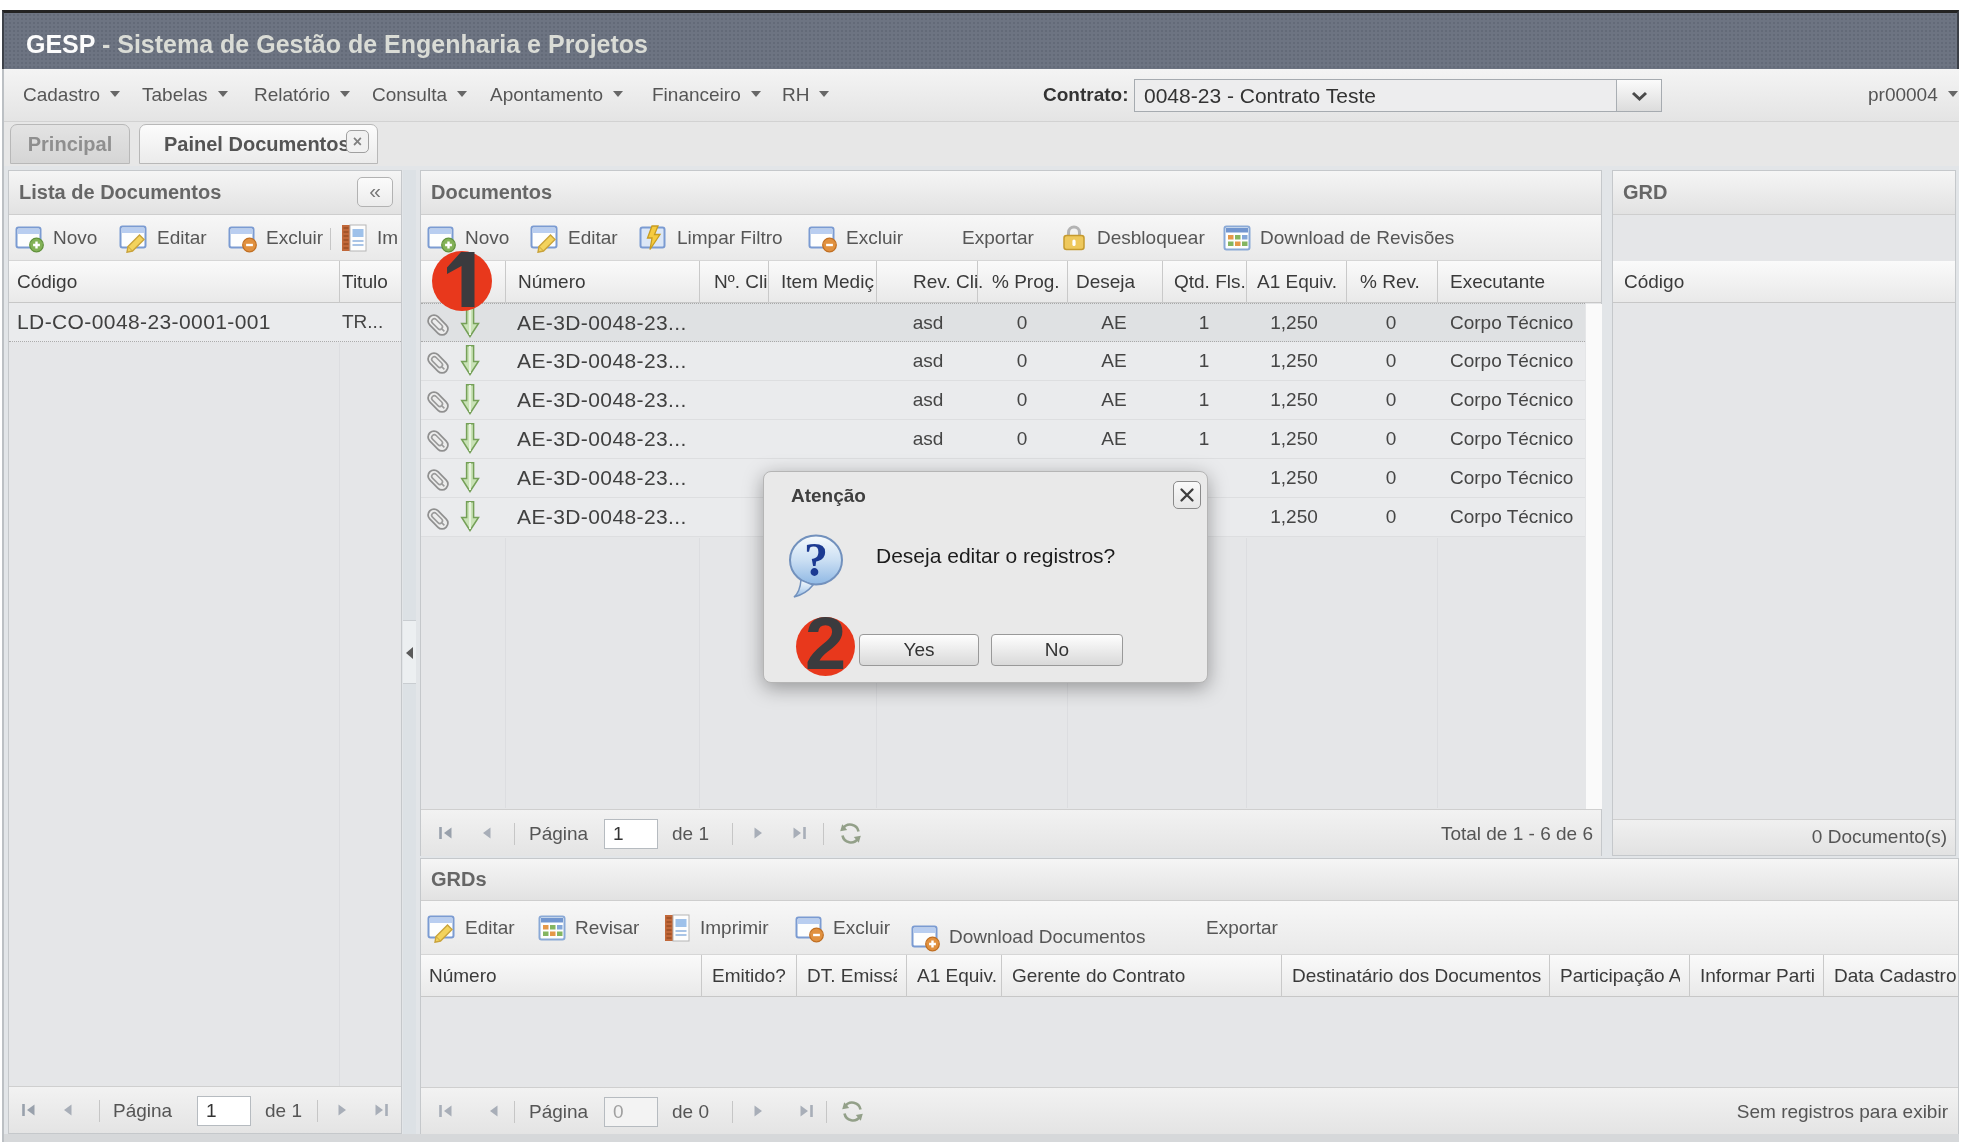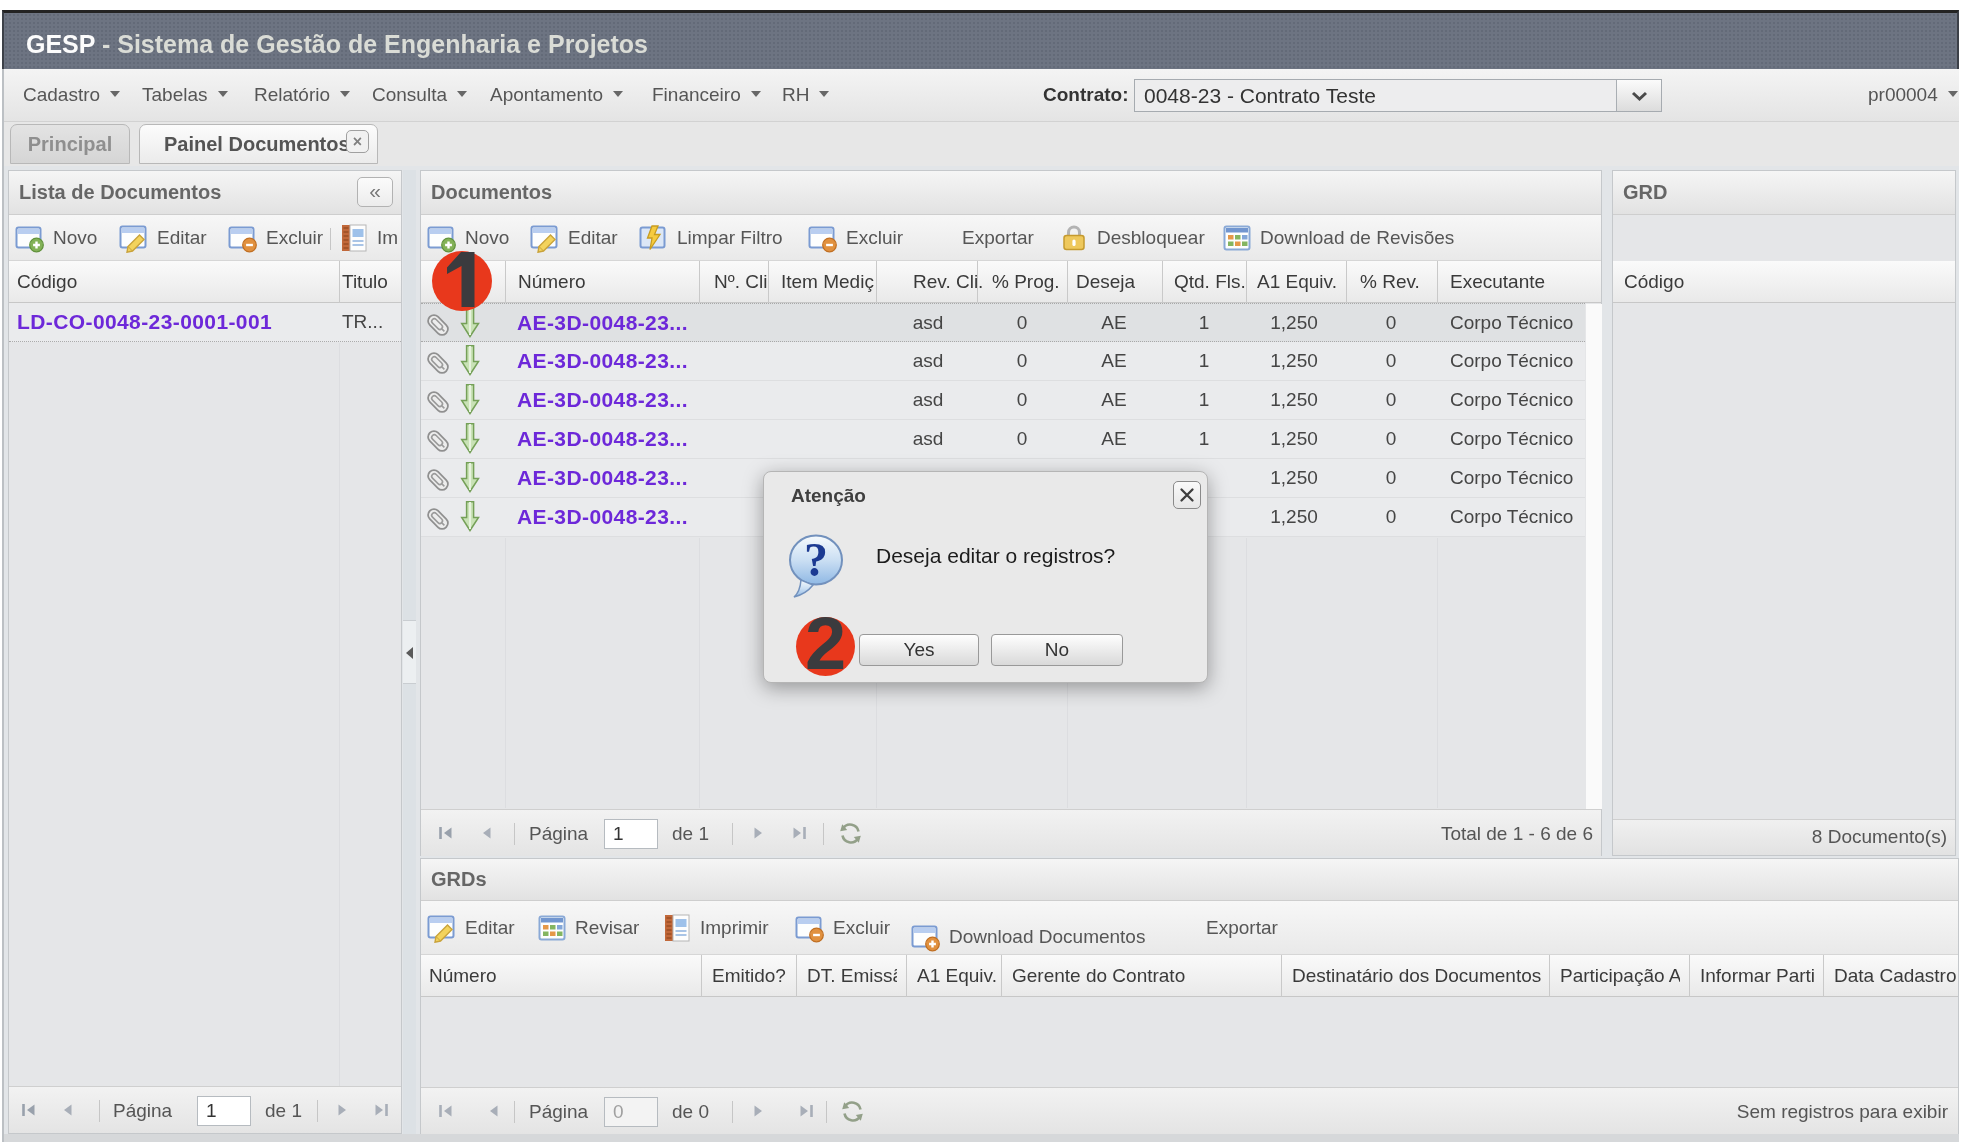--- a/index.html
+++ b/index.html
@@ -35,21 +35,21 @@
   background:linear-gradient(#f7f7f7,#e9e9e9); border-bottom:1px solid #d6d6d6; }
 .tbtn { position:absolute; top:0; height:46px; display:flex; align-items:center; font-size:19px; color:#565656; }
 .tbtn svg { margin-right:8px; }
 .ghead { position:absolute; left:0; right:0; height:42px;
   background:linear-gradient(#fafafa,#e9e9e9); border-bottom:1px solid #c7c7c7; }
 .gcell { position:absolute; top:0; height:42px; line-height:41px; font-size:19px; color:#3a3a3a; overflow:hidden; white-space:nowrap; }
 .gsep { position:absolute; top:0; width:1px; height:42px; background:#c9c9c9; }
 .row { position:absolute; left:0; height:39px; background:#eaebed; border-bottom:1px solid #dddee0; }
 .row.sel { background:#dfe1e3; border-top:1px dotted #a8a8a8; border-bottom:1px dotted #a8a8a8; }
 .cell { position:absolute; top:0; height:38px; line-height:38px; font-size:19px; color:#454545; white-space:nowrap; }
-.cell.b { font-weight:bold; color:#6d28d9; font-size:21px; letter-spacing:0.4px; }
+.cell.b { font-weight:normal; color:#404040; font-size:21px; letter-spacing:0.4px; }
 .pager { position:absolute; left:0; right:0; height:48px;
   background:linear-gradient(#f2f2f2,#e4e4e4); border-top:1px solid #cfcfcf; }
 .pager .pi { position:absolute; top:13px; }
 .pager .pt { position:absolute; top:0; height:48px; line-height:48px; font-size:19px; color:#555; }
 .pager .pin { position:absolute; top:9px; width:54px; height:30px; background:#fff; border:1px solid #b6bbc0; font-size:19px; color:#333; text-align:left; padding-left:8px; line-height:28px;}
 .psep { position:absolute; top:13px; width:1px; height:22px; background:#c6c6c6; }
 .vline { position:absolute; width:1px; background:#dcdde0; }
 </style>
 </head>
 <body>
@@ -372,21 +372,21 @@
     <span class="pt" style="right:8px;">Total de 1 - 6 de 6</span>
   </div>
 </div>
 
 <div class="panel" style="left:1612px; top:170px; width:344px; height:686px;">
   <div class="phead">GRD</div>
   <div class="ghead" style="top:90px;">
     <span class="gcell" style="left:11px;">Código</span>
   </div>
   <div class="pager" style="top:648px; height:36px; background:linear-gradient(#f0f0f0,#e2e2e2);">
-    <span class="pt" style="right:8px; height:36px; line-height:34px;">8 Documento(s)</span>
+    <span class="pt" style="right:8px; height:36px; line-height:34px;">0 Documento(s)</span>
   </div>
 </div>
 
 <div class="panel" style="left:420px; top:858px; width:1539px; height:276px;">
   <div class="phead" style="height:42px; line-height:41px;">GRDs</div>
   <div class="tbar" style="top:42px; height:54px;">
     <span class="tbtn" style="left:6px; height:54px;"><svg width="30" height="30" viewBox="0 0 30 30">
           <rect x="1.5" y="3.5" width="25" height="21" rx="2" fill="#fdfefe" stroke="#7b9bd2" stroke-width="2"></rect>
           <rect x="3" y="5" width="22" height="5" fill="#b9cef0"></rect>
           <path d="M9 23.5 L20.5 12 L25 16.5 L13.5 28 L8 29.2 Z" fill="#f3d35c" stroke="#c9a33b" stroke-width="1.4"></path>

